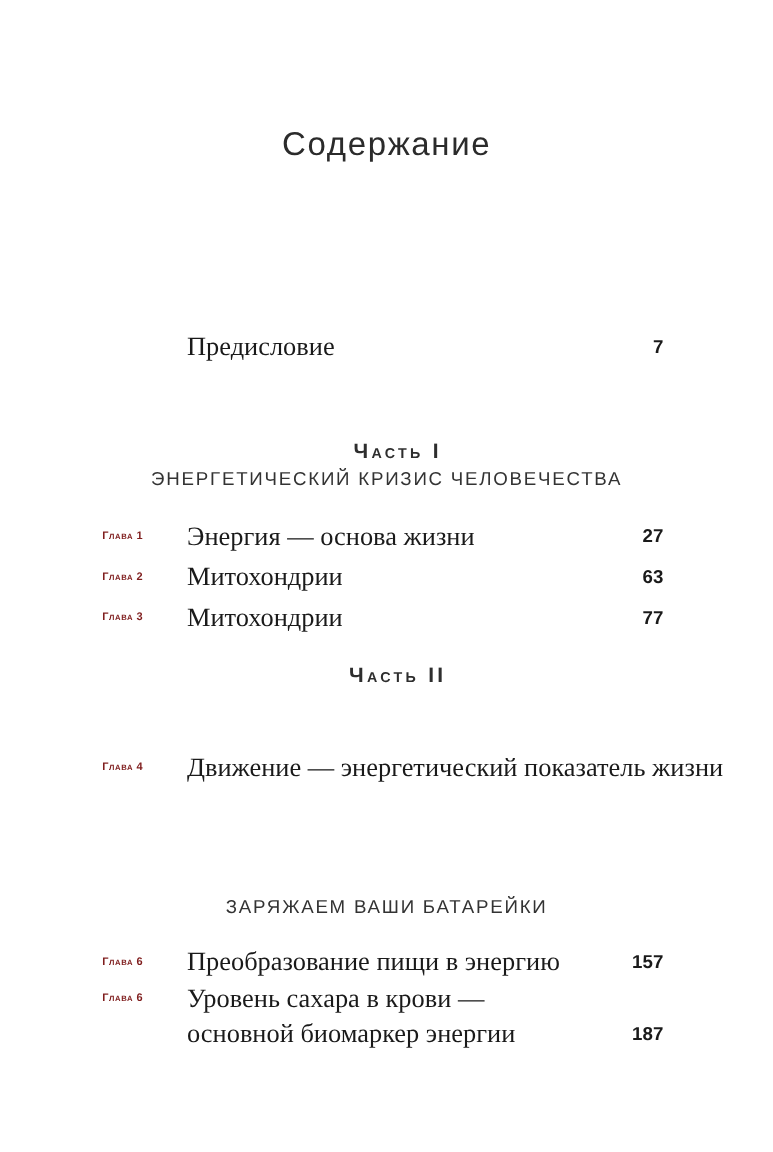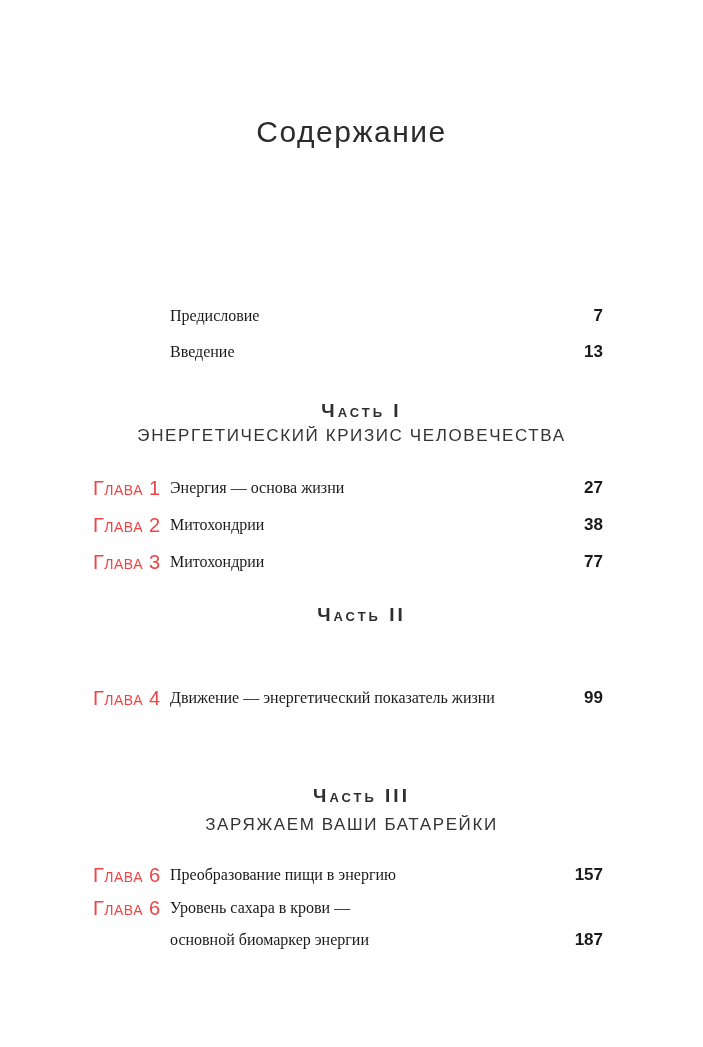--- a/index.html
+++ b/index.html
@@ -32,30 +32,31 @@
   }
   .row {
     position: absolute;
     left: 93px;
     right: 100px;
     display: grid;
     grid-template-columns: 77px 1fr 64px;
     align-items: start;
   }
   .chap-label {
-    font-size: 20px;
+    font-size: 10px;
     font-variant: small-caps;
     letter-spacing: 0.5px;
     line-height: 32px;
-    color: #ef4444;
+    color: #7f1d1d;
     white-space: nowrap;
+    font-weight: bold;
   }
   .entry-title {
     font-family: "Liberation Serif", serif;
-    font-size: 16px;
+    font-size: 24px;
     line-height: 32px;
     white-space: pre;
     color: #1a1a1a;
   }
   .page-num {
     font-size: 17px;
     font-weight: 700;
     line-height: 32px;
     text-align: right;
     align-self: end;
@@ -94,54 +95,48 @@
 
 <div class="page">
 
   <h1 class="toc-title">Содержание</h1>
 
   <div class="row" style="top:300px">
     <span class="chap-label"></span>
     <span class="entry-title">Предисловие</span>
     <span class="page-num">7</span>
   </div>
-  <div class="row" style="top:336px">
-    <span class="chap-label"></span>
-    <span class="entry-title">Введение</span>
-    <span class="page-num">13</span>
-  </div>
 
   <h2 class="part-label" style="top:400px">Часть I</h2>
   <h3 class="part-subtitle" style="top:424px">ЭНЕРГЕТИЧЕСКИЙ КРИЗИС ЧЕЛОВЕЧЕСТВА</h3>
 
   <div class="row" style="top:472px">
     <span class="chap-label">Глава 1</span>
     <span class="entry-title">Энергия — основа жизни</span>
     <span class="page-num">27</span>
   </div>
   <div class="row" style="top:509px">
     <span class="chap-label">Глава 2</span>
     <span class="entry-title">Митохондрии</span>
-    <span class="page-num">38</span>
+    <span class="page-num">63</span>
   </div>
   <div class="row" style="top:546px">
     <span class="chap-label">Глава 3</span>
     <span class="entry-title">Митохондрии</span>
     <span class="page-num">77</span>
   </div>
 
   <h2 class="part-label" style="top:604px">Часть II</h2>
 
   <div class="row" style="top:682px">
     <span class="chap-label">Глава 4</span>
     <span class="entry-title">Движение — энергетический показатель жизни</span>
     <span class="page-num">99</span>
   </div>
 
-  <h2 class="part-label" style="top:785px">Часть III</h2>
   <h3 class="part-subtitle" style="top:813px">ЗАРЯЖАЕМ ВАШИ БАТАРЕЙКИ</h3>
 
   <div class="row" style="top:859px">
     <span class="chap-label">Глава 6</span>
     <span class="entry-title">Преобразование пищи в энергию</span>
     <span class="page-num">157</span>
   </div>
   <div class="row" style="top:892px">
     <span class="chap-label">Глава 6</span>
     <span class="entry-title">Уровень сахара в крови —

